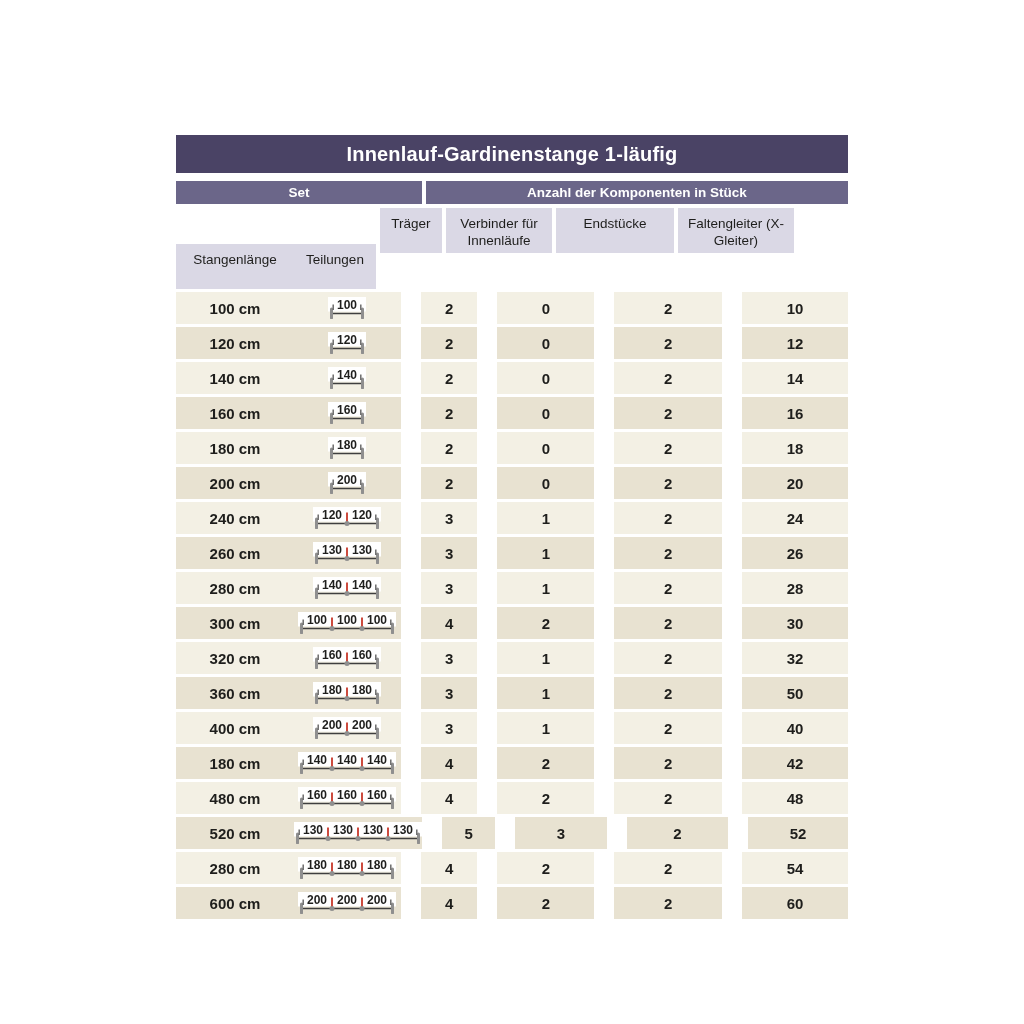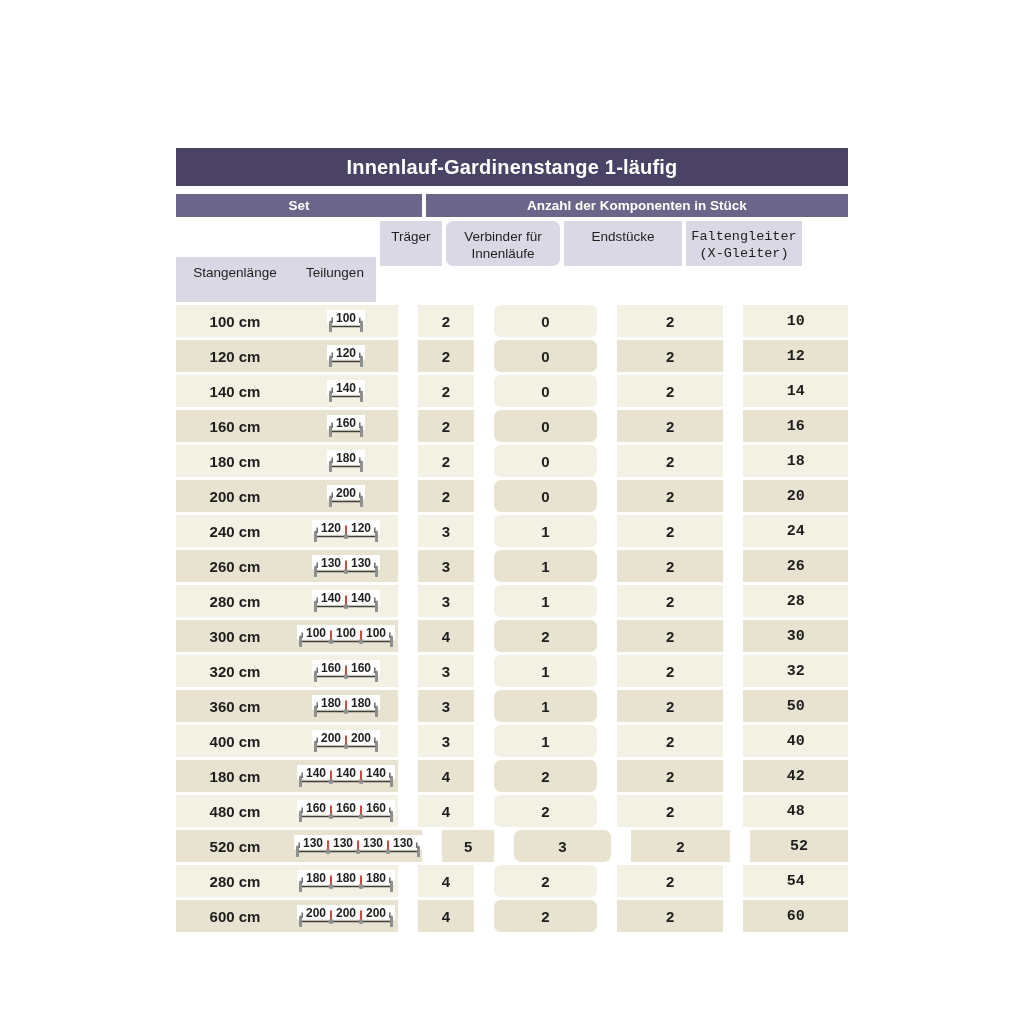--- a/index.html
+++ b/index.html
@@ -11,21 +11,21 @@
   .canvas {
     position: relative;
     width: 1024px;
     height: 1024px;
     background: #ffffff;
     overflow: hidden;
   }
   .table-wrap {
     position: absolute;
     left: 176px;
-    top: 148px;
+    top: 135px;
     width: 672px;
   }
   .title-bar {
     height: 38px;
     background: var(--title-bg);
     color: #ffffff;
     display: flex;
     align-items: center;
     justify-content: center;
     font-size: 20px;
@@ -62,23 +62,23 @@
     height: 45px;
     box-sizing: border-box;
     padding-top: 7px;
     text-align: center;
     line-height: 17px;
   }
   .head-set { width: 200px; display: flex; margin-top: 36px; }
   .head-set .sub-len { width: 118px; text-align: center; }
   .head-set .sub-teil { flex: 1; text-align: center; }
   .col-traeger { width: 62px; text-align: center; }
-  .col-verbinder { width: 114px; border-radius: 7px; }
+  .col-verbinder { width: 106px; }
   .col-endstuecke { width: 118px; }
-  .col-faltengleiter { width: 116px; font-family: Liberation Mono, monospace; }
+  .col-faltengleiter { width: 116px; }
   .row {
     display: flex;
     gap: 20px;
     margin-bottom: 3px;
     height: 32px;
   }
   .row.light > div { background: var(--row-light); }
   .row.dark > div { background: var(--row-dark); }
   .set-cell {
     width: 246px;

